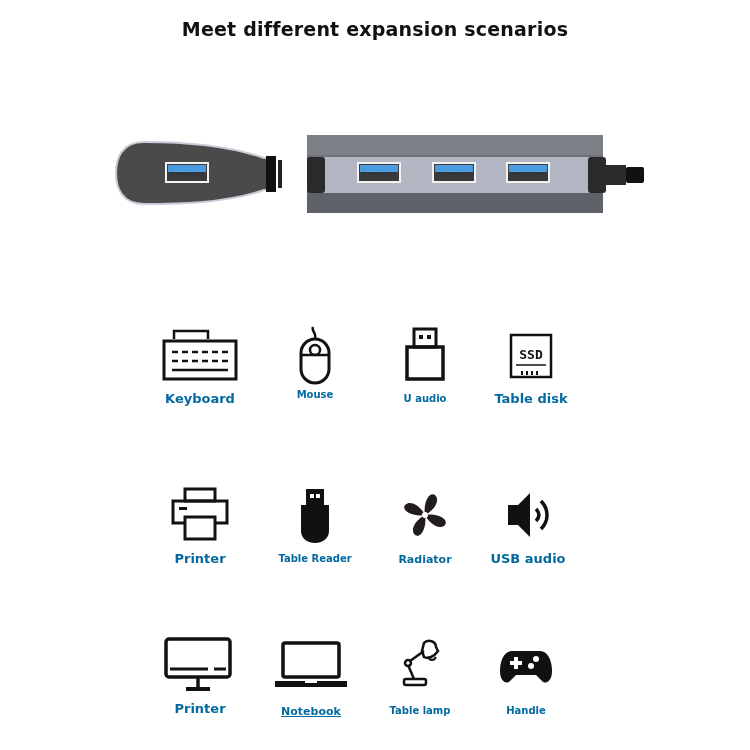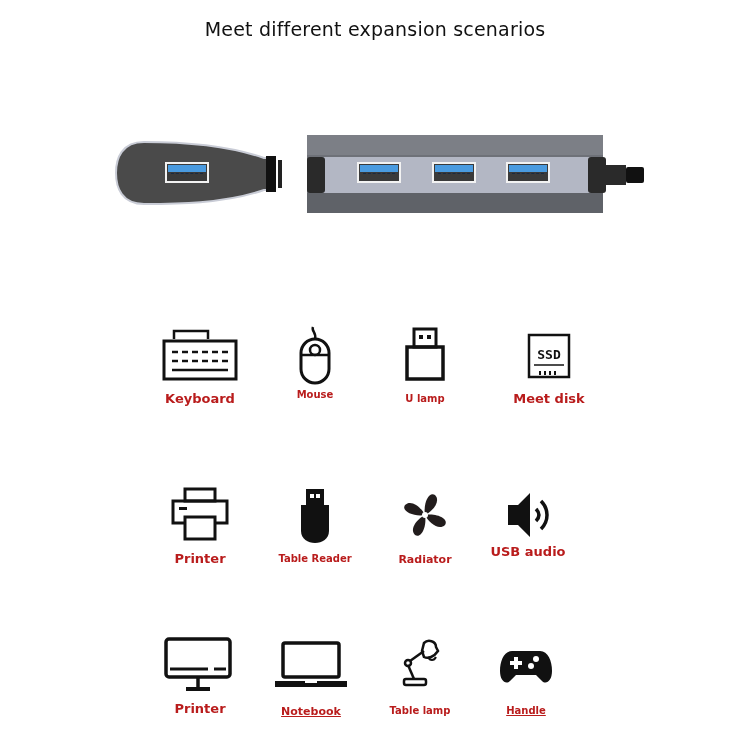--- a/index.html
+++ b/index.html
@@ -1,35 +1,35 @@
 <!DOCTYPE html>
 <html><head>
 <meta charset="utf-8">
 <style>
   html, body { margin: 0; padding: 0; background: #ffffff; }
   body { width: 750px; height: 750px; position: relative; overflow: hidden;
          font-family: "DejaVu Sans", sans-serif; color: #111; }
   .title { position: absolute; top: 18px; left: 0; width: 750px; text-align: center;
-           font-size: 19px; font-weight: normal; letter-spacing: 0.2px; }
+           font-size: 19px; font-weight: bold; letter-spacing: 0.2px; }
 
   
   .hub-left { position: absolute; left: 114px; top: 140px; width: 170px; height: 66px; }
   .hub-right { position: absolute; left: 307px; top: 135px; width: 340px; height: 80px; }
   .port { position: absolute; width: 44px; height: 21px; background: #3a3a3a;
           border: 2px solid #f2f2f2; box-sizing: border-box; }
   .port::before { content: ""; position: absolute; left: 1px; right: 1px; top: 1px; height: 7px;
                   background: #4a9be0; }
   .port::after { content: ""; position: absolute; left: 4px; right: 4px; top: 9px; height: 0;
                  border-top: 1px dashed #1a2a40; }
 
   
   .grid-item { position: absolute; width: 140px; text-align: center; }
   .grid-item .icon { display: block; margin: 0 auto; }
   .grid-item .label { position: absolute; left: 0; width: 140px; text-align: center;
-                      font-weight: bold; color: #b91c1c; }
+                      font-weight: bold; color: #0369a1; }
   .lbl-lg { font-size: 13px; }
   .lbl-sm { font-size: 10px; }
 </style>
 </head>
 <body>
 
 <div class="title">Meet different expansion scenarios</div>
 
 <div class="hub-left">
   <svg width="170" height="66" viewBox="0 0 170 66">
@@ -89,36 +89,36 @@
   <div class="label lbl-sm" style="top:64px;">Mouse</div>
 </div>
 
 <div class="grid-item" style="left:355px; top:325px;">
   <svg class="icon" width="60" height="60" viewBox="0 0 60 60">
     <rect x="19" y="4" width="22" height="18" fill="none" stroke="#111" stroke-width="3"></rect>
     <rect x="24" y="10" width="4" height="4" fill="#111"></rect>
       <rect x="32" y="10" width="4" height="4" fill="#111"></rect>
     <rect x="12" y="22" width="36" height="32" fill="none" stroke="#111" stroke-width="3.5"></rect>
   </svg>
-  <div class="label lbl-sm" style="top:68px;">U lamp</div>
-</div>
-
-<div class="grid-item" style="left:479px; top:325px;">
+  <div class="label lbl-sm" style="top:68px;">U audio</div>
+</div>
+
+<div class="grid-item" style="left:461px; top:325px;">
   <svg class="icon" width="60" height="60" viewBox="0 0 60 60">
     <rect x="10" y="10" width="40" height="42" fill="none" stroke="#111" stroke-width="2.5"></rect>
     <text x="30" y="34" text-anchor="middle" font-family="DejaVu Sans Mono, monospace" font-weight="bold" font-size="13" fill="#111">SSD</text>
     <line x1="15" y1="40" x2="45" y2="40" stroke="#111" stroke-width="1.5"></line>
     <g fill="#111">
         <rect x="20" y="46" width="2" height="4"></rect>
         <rect x="25" y="46" width="2" height="4"></rect>
         <rect x="30" y="46" width="2" height="4"></rect>
         <rect x="35" y="46" width="2" height="4"></rect>
       </g>
   </svg>
-  <div class="label lbl-lg" style="top:66px;">Meet disk</div>
+  <div class="label lbl-lg" style="top:66px;">Table disk</div>
 </div>
 
 <div class="grid-item" style="left:130px; top:485px;">
   <svg class="icon" width="70" height="60" viewBox="0 0 70 60">
     <rect x="20" y="4" width="30" height="12" fill="none" stroke="#111" stroke-width="3"></rect>
     <rect x="8" y="16" width="54" height="22" fill="none" stroke="#111" stroke-width="3"></rect>
     <rect x="14" y="22" width="8" height="3" fill="#111"></rect>
     <rect x="20" y="32" width="30" height="22" fill="#fff" stroke="#111" stroke-width="3"></rect>
   </svg>
   <div class="label lbl-lg" style="top:66px;">Printer</div>
@@ -146,21 +146,21 @@
   </svg>
   <div class="label lbl-sm" style="top:68px; font-size:11px;">Radiator</div>
 </div>
 
 <div class="grid-item" style="left:458px; top:485px;">
   <svg class="icon" width="60" height="60" viewBox="0 0 60 60">
     <path d="M10,20 L20,20 L32,8 L32,52 L20,40 L10,40 Z" fill="#111"></path>
     <path d="M38,24 C42,28 42,32 38,36" fill="none" stroke="#111" stroke-width="3.5"></path>
     <path d="M43,16 C51,24 51,36 43,44" fill="none" stroke="#111" stroke-width="3.5"></path>
   </svg>
-  <div class="label lbl-lg" style="top:59px;">USB audio</div>
+  <div class="label lbl-lg" style="top:66px;">USB audio</div>
 </div>
 
 <div class="grid-item" style="left:130px; top:635px;">
   <svg class="icon" width="80" height="60" viewBox="0 0 80 60">
     <rect x="6" y="4" width="64" height="38" rx="3" fill="none" stroke="#111" stroke-width="3.5"></rect>
     <line x1="10" y1="34" x2="48" y2="34" stroke="#111" stroke-width="3"></line>
     <line x1="54" y1="34" x2="66" y2="34" stroke="#111" stroke-width="3"></line>
     <line x1="38" y1="42" x2="38" y2="52" stroke="#111" stroke-width="3.5"></line>
     <line x1="26" y1="54" x2="50" y2="54" stroke="#111" stroke-width="4"></line>
   </svg>
@@ -189,14 +189,14 @@
 </div>
 
 <div class="grid-item" style="left:456px; top:635px;">
   <svg class="icon" width="60" height="60" viewBox="0 0 60 60">
     <path d="M16,16 L44,16 C52,16 56,26 56,36 C56,46 50,50 46,46 L40,40 L20,40 L14,46 C10,50 4,46 4,36 C4,26 8,16 16,16 Z" fill="#111"></path>
     <rect x="14" y="26" width="12" height="4" fill="#fff"></rect>
     <rect x="18" y="22" width="4" height="12" fill="#fff"></rect>
     <circle cx="40" cy="24" r="3" fill="#fff"></circle>
     <circle cx="35" cy="31" r="3" fill="#fff"></circle>
   </svg>
-  <div class="label lbl-sm" style="top:70px;text-decoration:underline;">Handle</div>
+  <div class="label lbl-sm" style="top:70px;">Handle</div>
 </div>
 
 </body></html>

